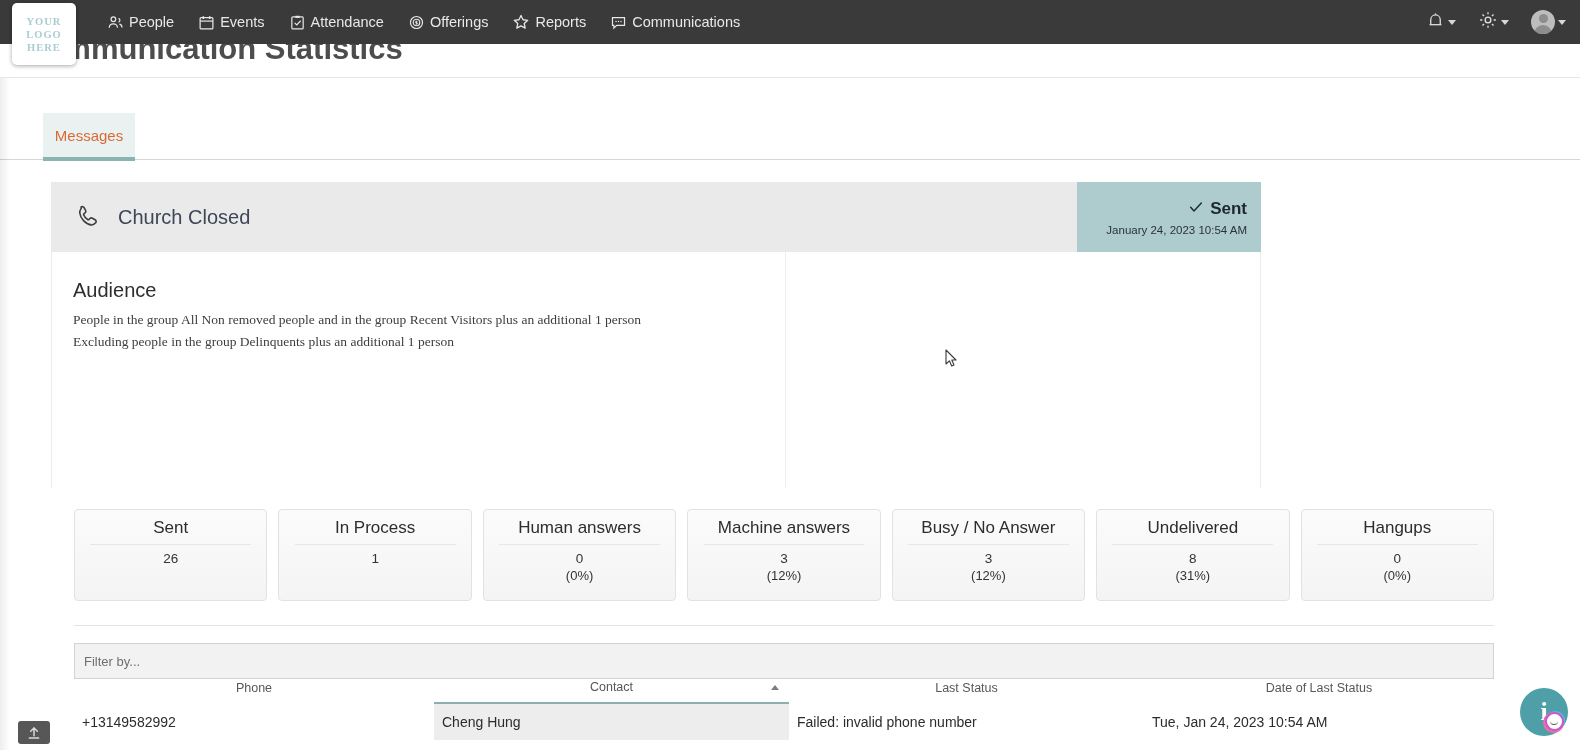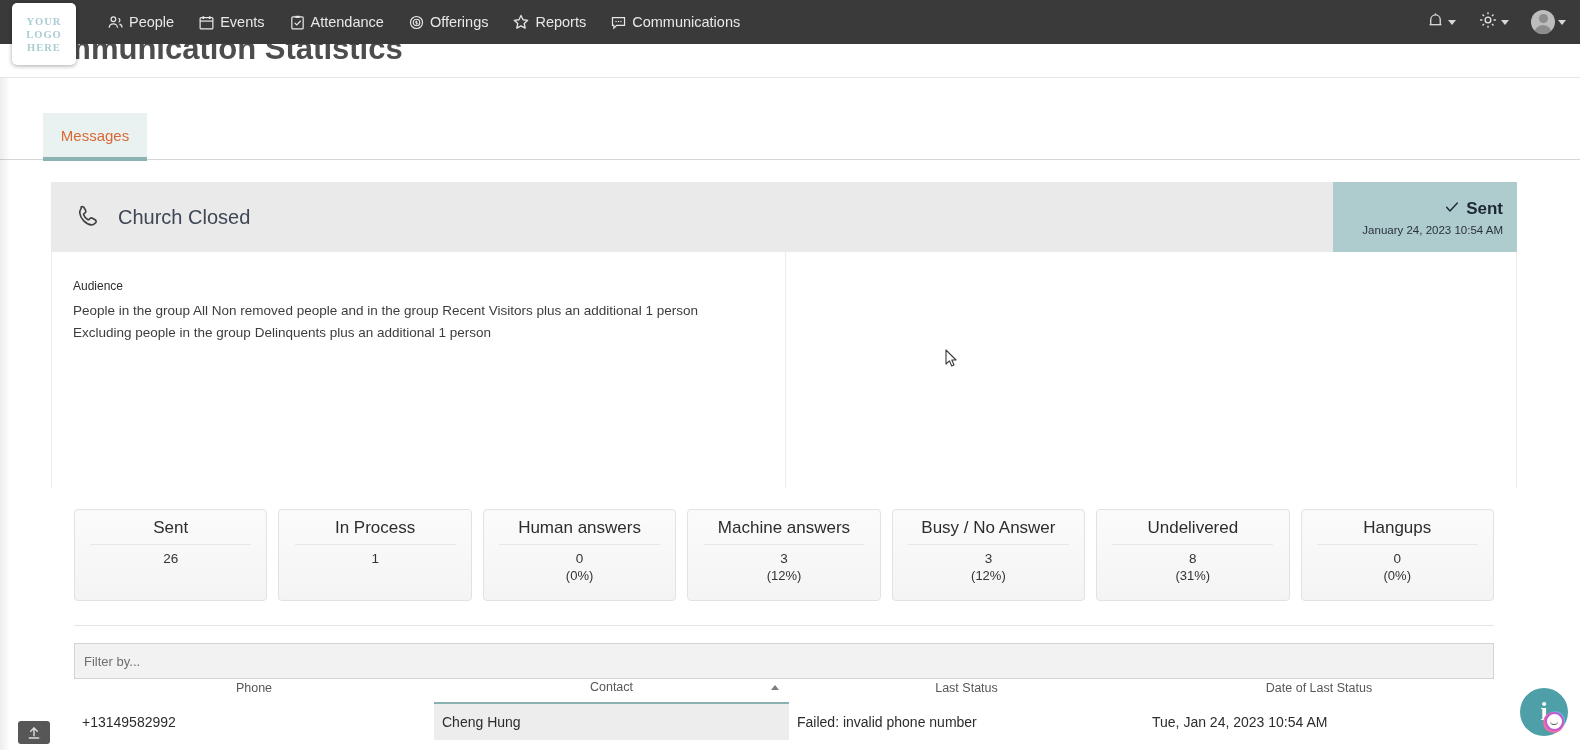--- a/index.html
+++ b/index.html
@@ -140,21 +140,21 @@
 
   
   .tabs-row {
     position: absolute;
     left: 0; top: 113px;
     width: 1580px; height: 48px;
   }
   .tab {
     position: absolute;
     left: 43px; top: 0;
-    width: 104px; height: 48px;
+    width: 92px; height: 48px;
     background: #eaf1f1;
     display: flex;
     align-items: center;
     justify-content: center;
     color: #d96a35;
     font-size: 15px;
     cursor: pointer;
     border-bottom: 4px solid #8cb3b3;
   }
   .tabs-underline {
@@ -162,21 +162,21 @@
     left: 0; top: 46px;
     width: 1580px;
     height: 1px;
     background: #d6d6d6;
   }
 
   
   .card {
     position: absolute;
     left: 51px; top: 182px;
-    width: 1466px;
+    width: 1210px;
     background: #ffffff;
   }
 
   .card-header {
     position: relative;
     height: 70px;
     background: #eaeaea;
     display: flex;
     align-items: center;
   }
@@ -228,29 +228,30 @@
     width: 1px; height: 236px;
     background: #ededed;
   }
   .audience {
     position: absolute;
     left: 21px; top: 27px;
     width: 690px;
   }
   .audience h3 {
     margin: 0 0 8px 0;
-    font-size: 12px;
+    font-size: 20px;
     font-weight: normal;
     color: #2e2e2e;
   }
   .audience p {
     margin: 0 0 3px 0;
     font-size: 13.5px;
     color: #3d3d3d;
     line-height: 19px;
+    font-family: Liberation Serif, serif;
   }
 
   .player {
     position: absolute;
     left: 733px; top: 0;
     width: 732px; height: 236px;
   }
   .player-time {
     position: absolute;
     left: 0; top: 25px;

